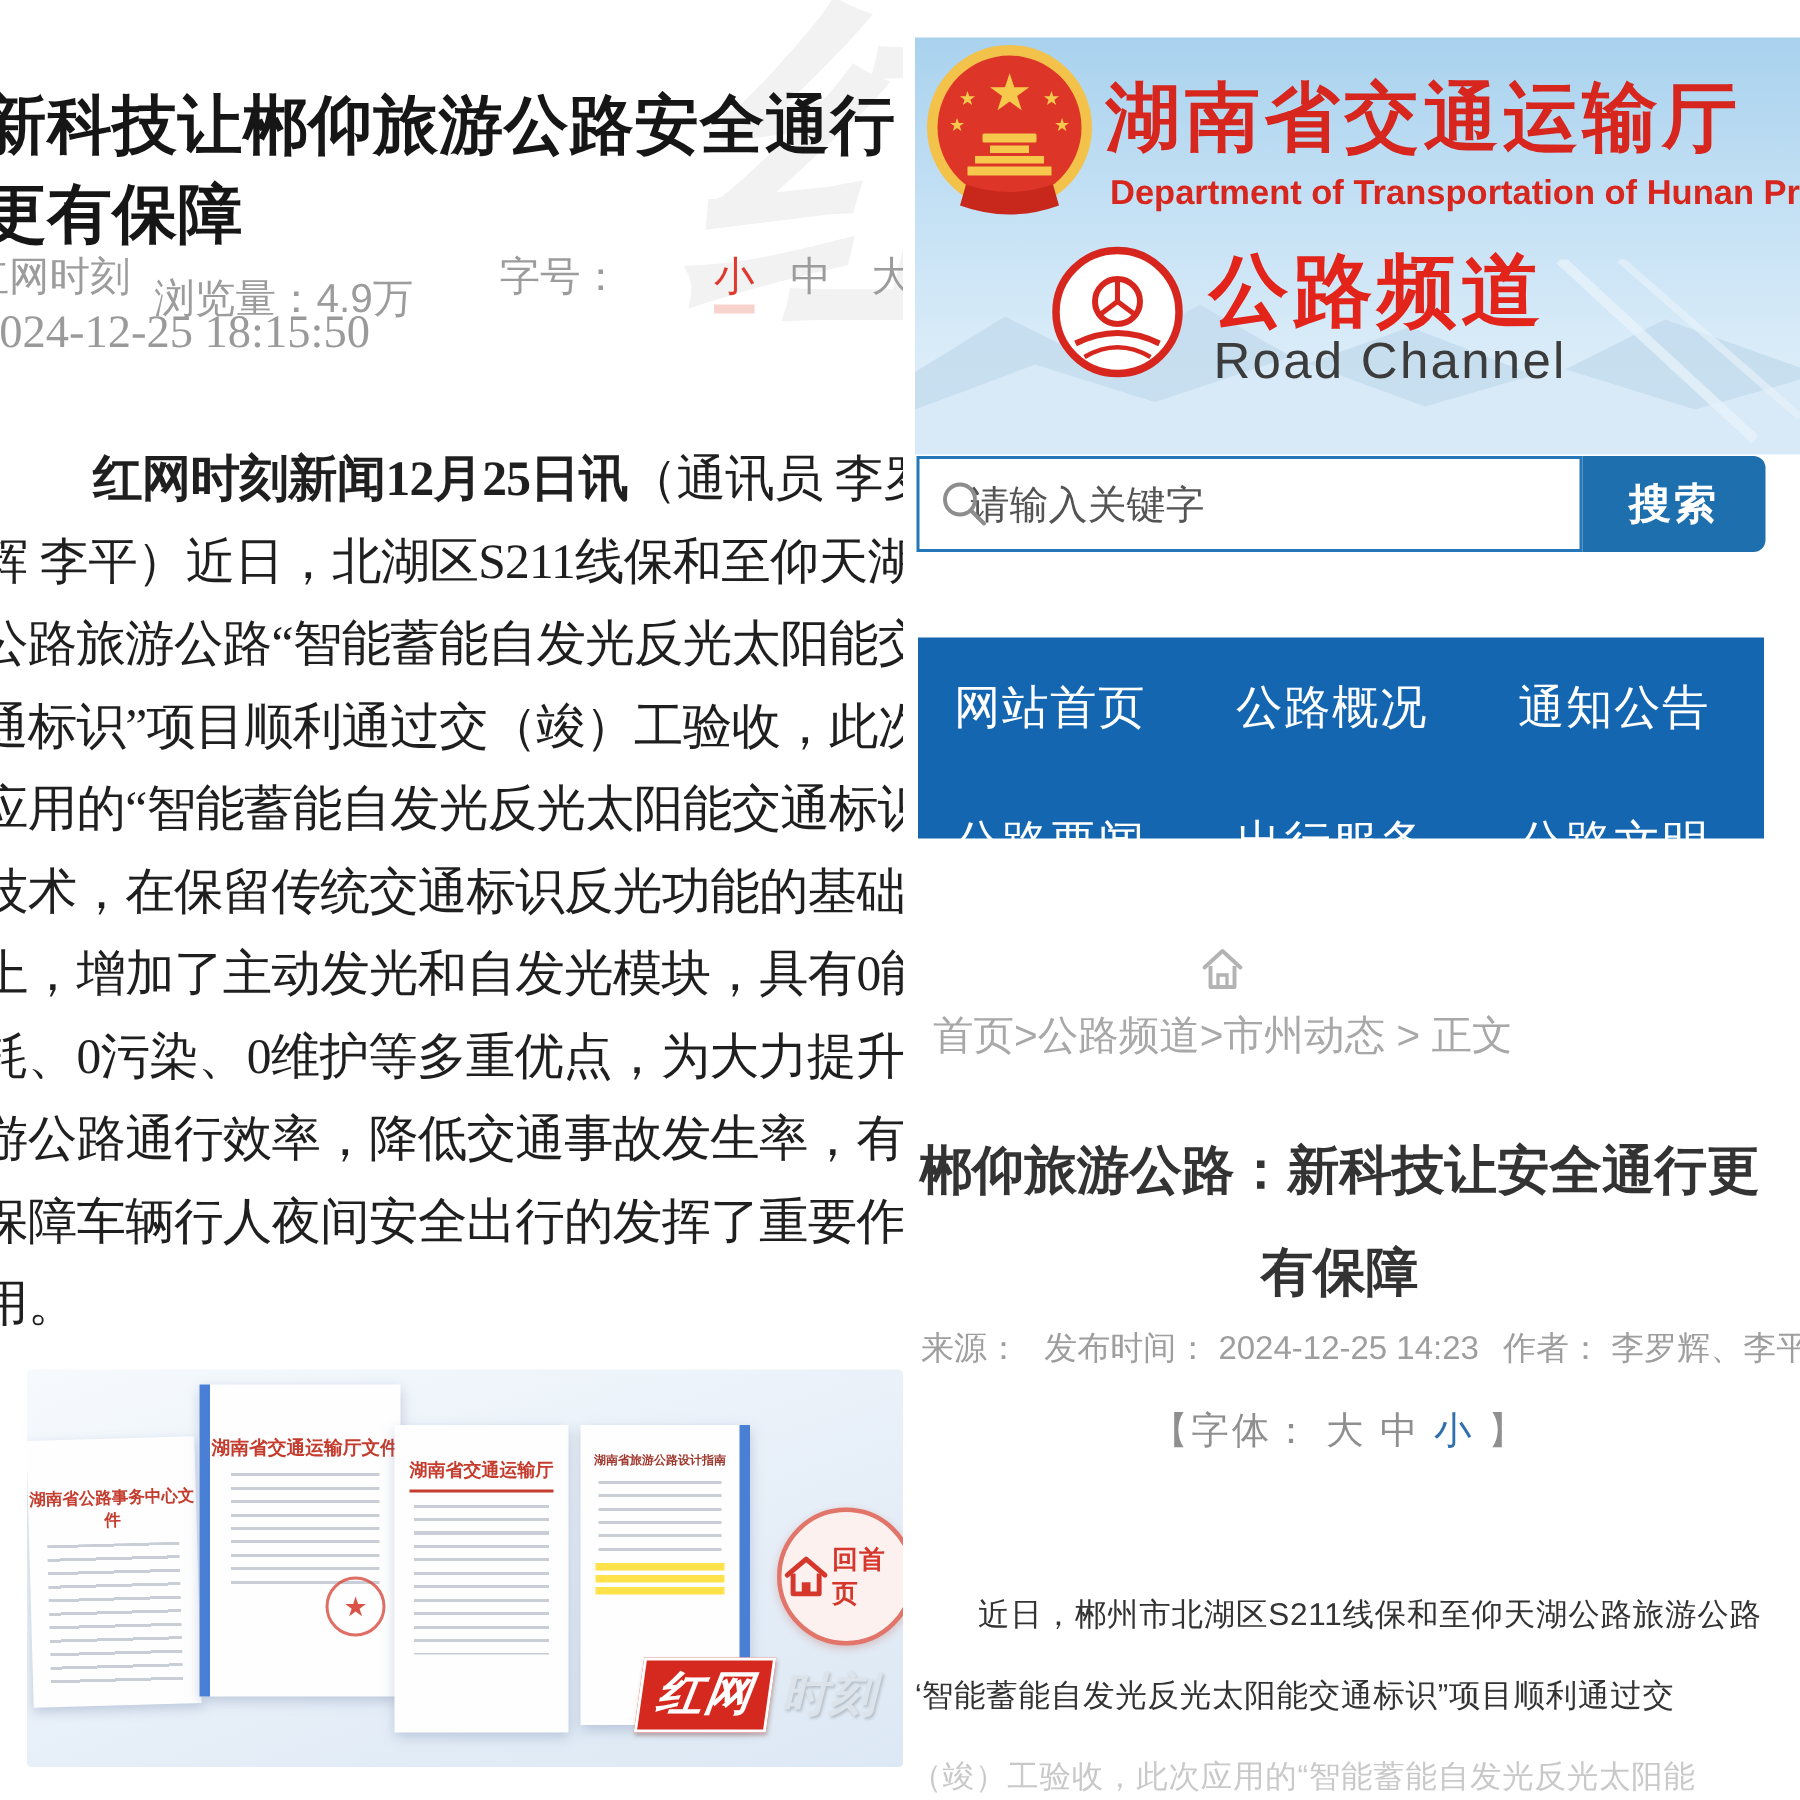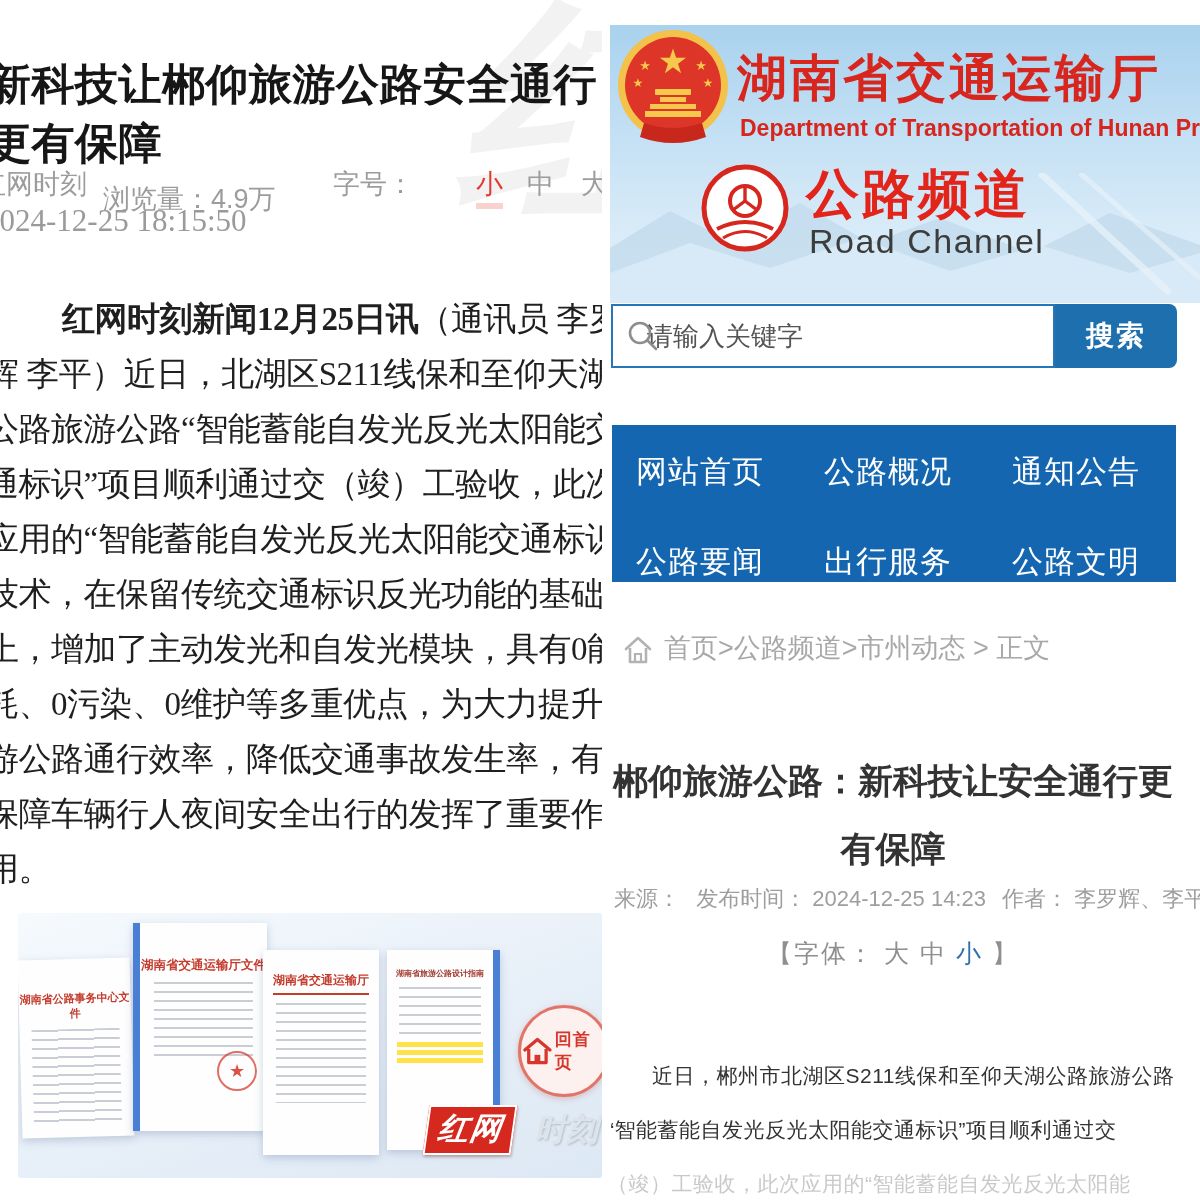--- a/index.html
+++ b/index.html
@@ -52,21 +52,21 @@
     border:2px solid rgba(214,62,50,.75);color:rgba(214,62,50,.9);font-size:18px;
     display:flex;align-items:center;justify-content:center;}
   .home-circle{position:absolute;left:500px;top:92px;width:86px;height:86px;border-radius:50%;z-index:3;
     background:#fdf1ef;border:3px solid #e2756a;display:flex;flex-direction:row;
     align-items:center;justify-content:center;gap:1px;box-shadow:0 2px 6px rgba(190,90,80,.3);}
   .home-circle .hlabel{color:#d5372c;font-size:17px;font-weight:700;letter-spacing:1px;}
   .rednet-logo{position:absolute;left:408px;top:192px;z-index:2;display:flex;align-items:center;
     font-style:italic;font-weight:800;font-size:31px;letter-spacing:1px;white-space:nowrap;}
   .rednet-red{background:#d5281f;color:#fff;padding:1px 10px 3px;transform:skewX(-8deg);
     border:2px solid #fff;box-shadow:1px 2px 3px rgba(120,60,50,.4);}
-  .rednet-gray{color:#dde3ea;margin-left:21px;text-shadow:1px 1px 2px #b4bdc7;}
+  .rednet-gray{color:#dde3ea;margin-left:7px;text-shadow:1px 1px 2px #b4bdc7;}
   
   .right-pane{position:absolute;left:610px;top:0;width:590px;height:1200px;background:#fff;overflow:hidden;}
   .banner{position:absolute;left:0;top:25px;width:590px;height:278px;overflow:hidden;
     background:linear-gradient(180deg,#a9d2ee 0%,#c7e2f5 45%,#e8f3fb 100%);}
   .mountains{position:absolute;left:0;bottom:0;width:590px;height:130px;}
   .emblem{position:absolute;left:4px;top:2px;}
   .org-cn{position:absolute;left:127px;top:20px;font-size:50px;font-weight:700;color:#d7261e;
     letter-spacing:3px;white-space:nowrap;}
   .org-en{position:absolute;left:130px;top:90px;font-size:23px;font-weight:700;color:#d7261e;white-space:nowrap;}
   .channel-logo{position:absolute;left:90px;top:138px;width:90px;height:90px;}
@@ -75,26 +75,26 @@
   .channel-en{position:absolute;left:199px;top:197px;font-size:34px;color:#3c3c3c;letter-spacing:1.5px;white-space:nowrap;}
   .search-row{position:absolute;left:1px;top:304px;width:566px;height:64px;}
   .search-input{position:absolute;left:0;top:0;width:444px;height:64px;box-sizing:border-box;
     border:2px solid #2477b8;background:#fff;padding:0 10px 0 34px;font-size:26px;color:#333;outline:none;
     font-family:"Liberation Sans",sans-serif;}
   .search-input::placeholder{color:#545454;opacity:1;}
   .search-icon{position:absolute;left:15px;top:15px;pointer-events:none;}
   .search-btn{position:absolute;left:444px;top:0;width:122px;height:64px;border:none;cursor:pointer;
     background:#1e6fae;color:#fff;font-size:28px;letter-spacing:2px;font-weight:700;
     border-radius:0 8px 8px 0;font-family:"Liberation Sans",sans-serif;}
-  .nav-block{position:absolute;left:2px;top:425px;width:564px;height:157px;background:#1566b0;
+  .nav-block{position:absolute;left:2px;top:425px;width:564px;height:134px;background:#1566b0;
     display:grid;grid-template-columns:188px 188px 188px;grid-template-rows:60px 60px;
     padding:26px 0 0 24px;box-sizing:border-box;row-gap:30px;}
   .nav-item{color:#fff;font-size:31px;text-decoration:none;white-space:nowrap;letter-spacing:1px;}
-  .breadcrumb{position:absolute;left:12px;top:630px;display:flex;align-items:flex-end;gap:10px;
-    color:#a8a8a8;font-size:27px;white-space:nowrap;}
+  .breadcrumb{position:absolute;left:12px;top:630px;display:flex;align-items:center;gap:10px;
+    color:#a8a8a8;font-size:27px;white-space:nowrap;flex-direction:column;}
   .r-title{position:absolute;left:0;top:718px;width:566px;text-align:center;
     font-size:35px;line-height:68px;font-weight:700;color:#333;}
   .r-meta{position:absolute;left:4px;top:884px;width:600px;font-size:22px;color:#9e9e9e;white-space:nowrap;}
   .r-meta span{margin-right:10px;text-align:center;}
   .r-meta .nospace{margin-right:0;}
   .r-fontrow{position:absolute;left:0;top:937px;width:566px;text-align:center;
     font-size:25px;color:#8f8f8f;letter-spacing:2px;}
   .r-fontrow .fs-opt{cursor:pointer;}
   .r-fontrow .fs-small{color:#2f6fad;}
   .r-body-line{position:absolute;white-space:nowrap;font-size:21px;color:#333;letter-spacing:0.5px;}

